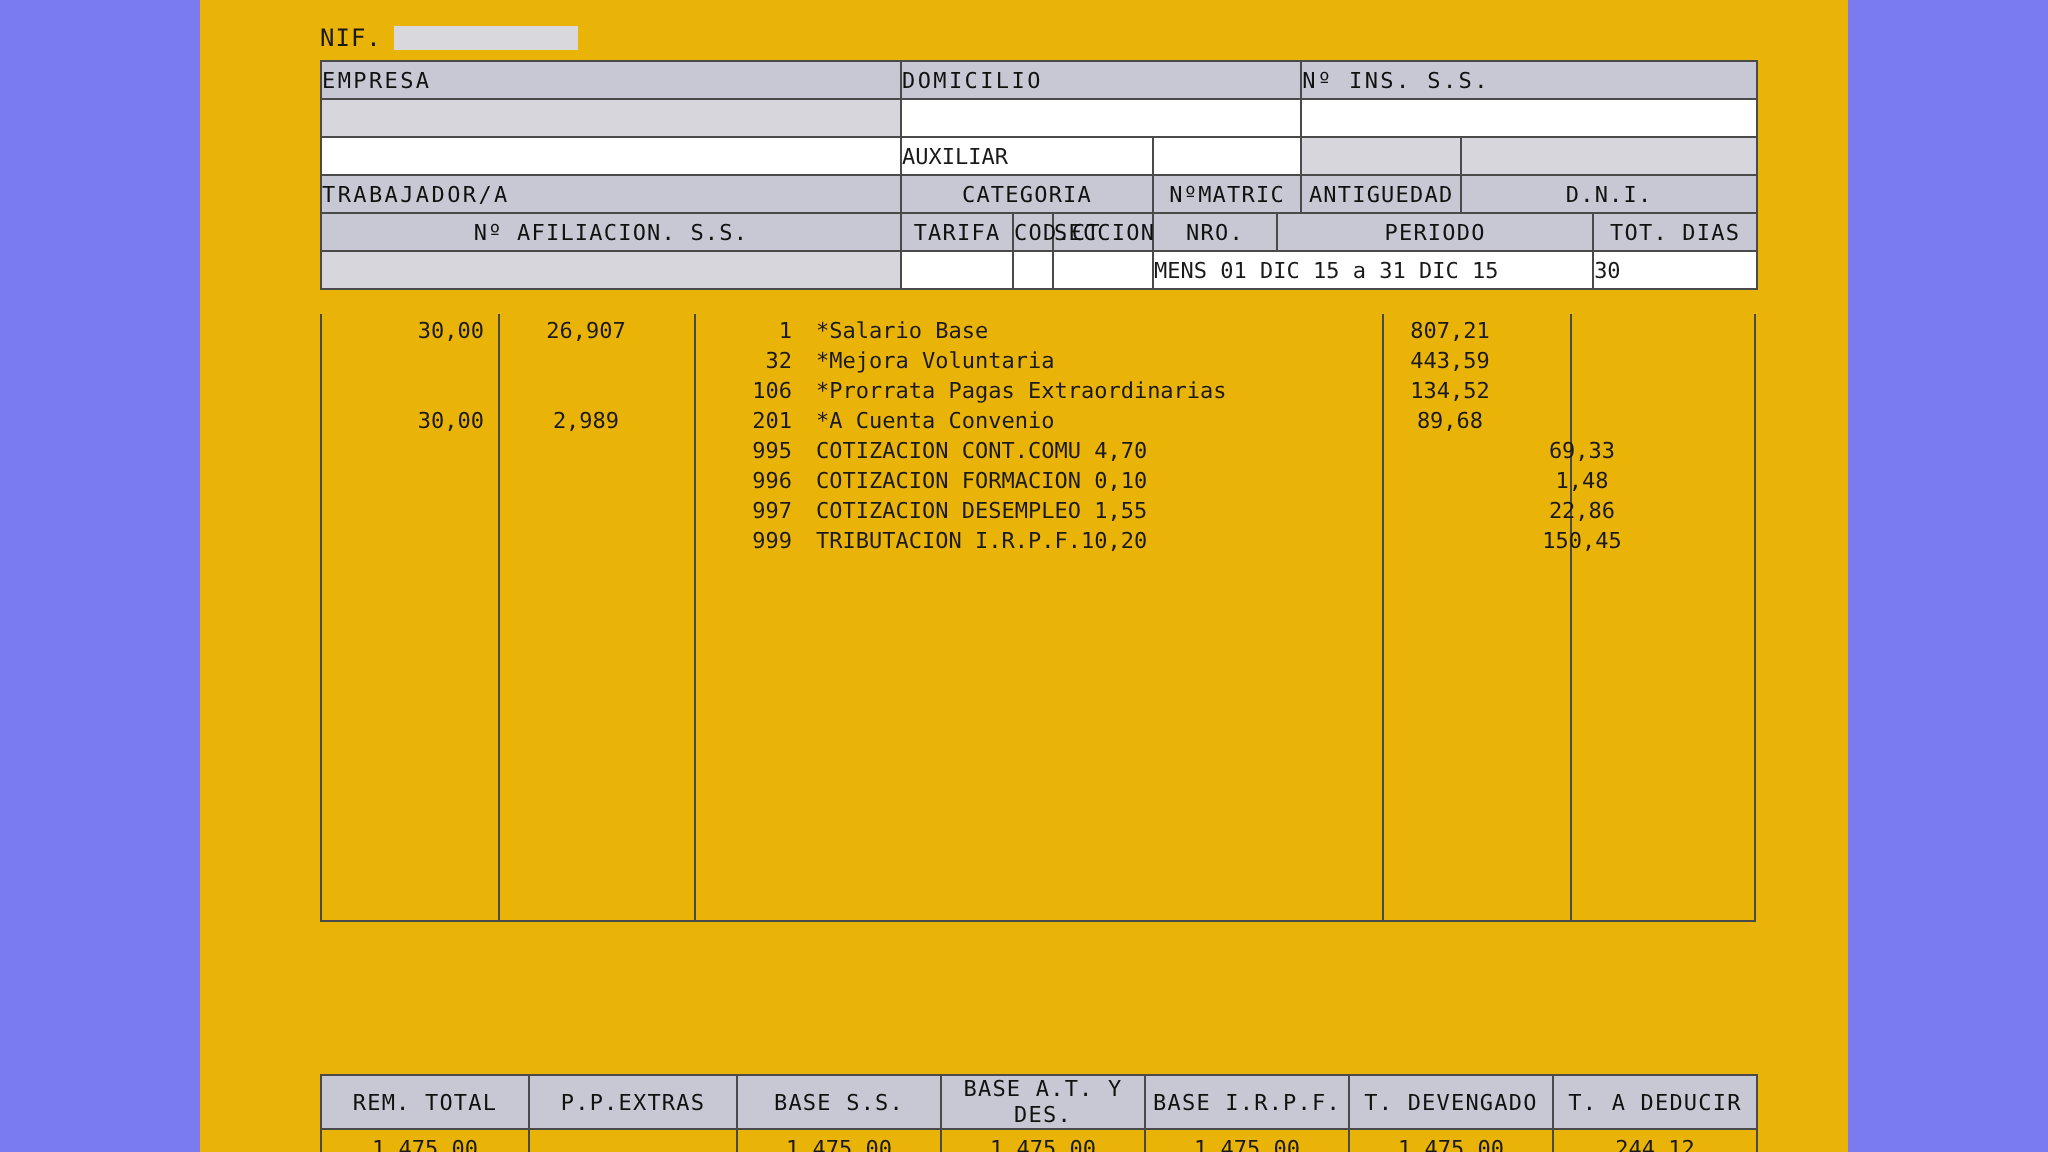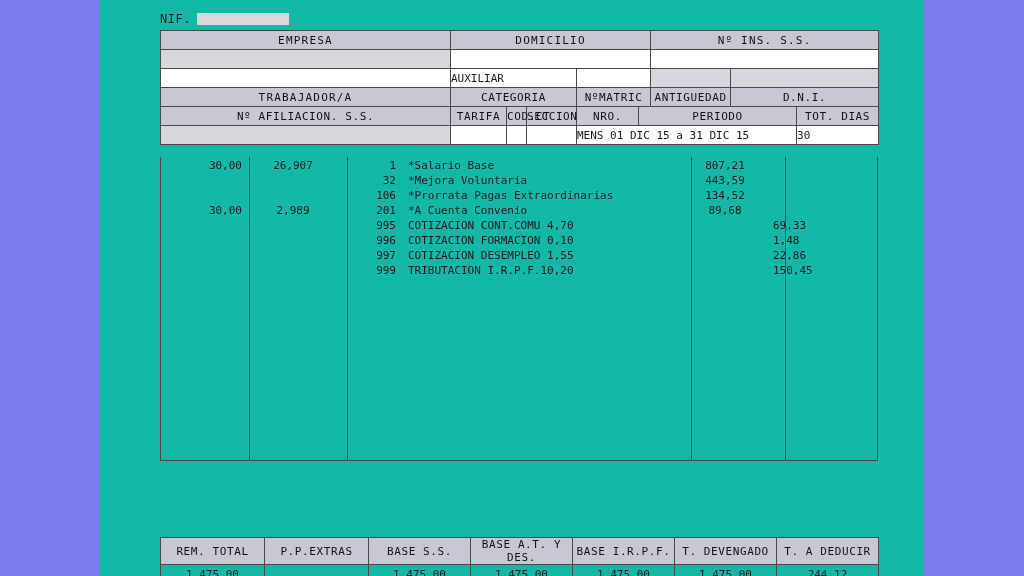--- a/index.html
+++ b/index.html
@@ -16,21 +16,21 @@
     width: 1024px;
     height: 576px;
     background: #7b7bf0;
   }
   #sheet {
     position: absolute;
     left: 100px;
     top: 0;
     width: 824px;
     height: 576px;
-    background: #14b8a6;
+    background: #eab308;
   }
   .doc {
     position: absolute;
     left: 60px;
     top: 8px;
     width: 718px;
     font-family: "DejaVu Sans Mono", monospace;
     font-size: 11px;
     color: #1a1a1a;
   }
@@ -56,21 +56,20 @@
   table.grid td {
     border: 1px solid #4a4a4a;
     padding: 0;
     height: 18px;
     vertical-align: middle;
     font-family: "DejaVu Sans Mono", monospace;
     font-size: 11px;
   }
   .hdr {
     background: #c8c8d4;
-    text-align: center;
     font-family: "Liberation Sans", sans-serif;
     font-size: 10px;
     letter-spacing: 1.2px;
     color: #111;
   }
   .hdr-sm {
     background: #c8c8d4;
     text-align: center;
     font-family: "Liberation Sans", sans-serif;
     font-size: 9px;
@@ -120,21 +119,21 @@
     position: relative;
     font-family: "DejaVu Sans Mono", monospace;
     font-size: 11px;
     white-space: nowrap;
   }
   .c-cuantia { position: absolute; left: 0;   width: 88px;  text-align: right; padding-right: 7px; box-sizing: border-box;}
   .c-precio  { position: absolute; left: 88px; width: 98px; text-align: center; padding-right: 10px; box-sizing: border-box;}
   .c-cod     { position: absolute; left: 186px; width: 55px; text-align: right; padding-right: 6px; box-sizing: border-box;}
   .c-concept { position: absolute; left: 247px; width: 300px; text-align: left; box-sizing: border-box;}
   .c-dev     { position: absolute; left: 504px; width: 132px; text-align: center; padding-right: 12px; box-sizing: border-box;}
-  .c-ded     { position: absolute; left: 612px; width: 118px; text-align: left; padding-right: 10px; box-sizing: border-box;}
+  .c-ded     { position: absolute; left: 576px; width: 118px; text-align: center; padding-right: 10px; box-sizing: border-box;}
 </style>
 </head>
 <body>
 
 <div id="page">
   <div id="sheet">
     <div class="doc">
 
       <div class="nif-row">
         <span>NIF.</span>

